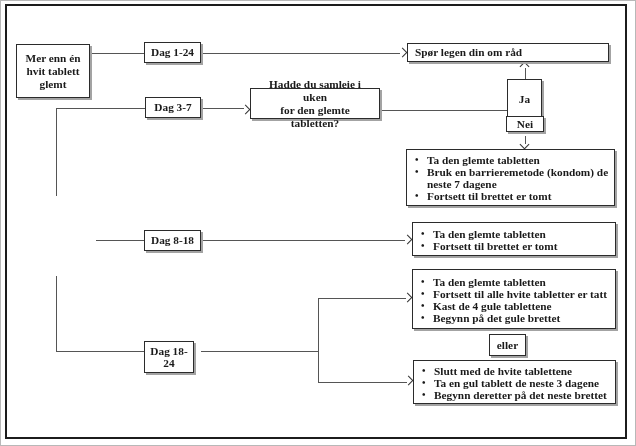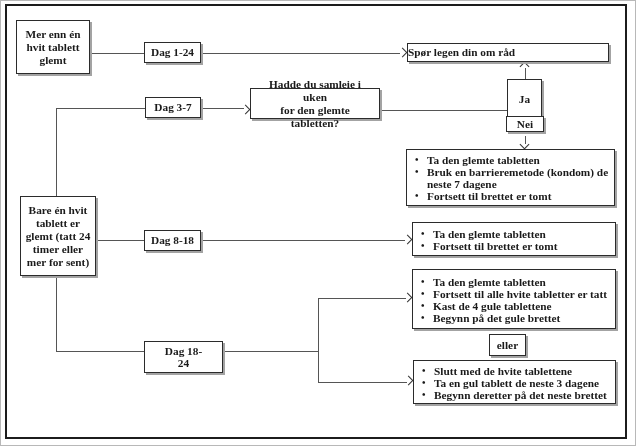--- a/index.html
+++ b/index.html
@@ -33,20 +33,21 @@
     display: flex;
     align-items: center;
     justify-content: center;
     text-align: center;
   }
   .prewrap { white-space: pre-line; }
   .leftpad {
     display: flex;
     align-items: center;
     text-align: left;
+    padding-left: 7px;
   }
   .bullets {
     padding: 4px 2px 3px 8px;
     line-height: 12px;
     font-size: 11.3px;
   }
   .bullet-row { display: flex; }
   .bullet {
     width: 12px;
     flex: 0 0 12px;
@@ -94,37 +95,32 @@
   <div class="hline" style="left:317px; top:381px; width:89px"></div>
 
   <div class="arr arr-right" style="left:398px; top:48px"></div>
   <div class="arr arr-right" style="left:241px; top:105px"></div>
   <div class="arr arr-up" style="left:520px; top:62px"></div>
   <div class="arr arr-down" style="left:520px; top:140px"></div>
   <div class="arr arr-right" style="left:403px; top:235px"></div>
   <div class="arr arr-right" style="left:403px; top:293px"></div>
   <div class="arr arr-right" style="left:404px; top:376px"></div>
 
-  <div class="node center prewrap" style="left:15px; top:19px; width:74px; height:54px">Mer enn én
+  <div class="node center prewrap" style="left:15px; top:43px; width:74px; height:54px">Mer enn én
 hvit tablett
 glemt</div>
 
-  <div class="node center prewrap" style="left:19px; top:195px; width:76px; height:80px">Bare én hvit
-tablett er
-glemt (tatt 24
-timer eller
-mer for sent)</div>
 
   <div class="node center" style="left:143px; top:41px; width:57px; height:21px">Dag 1-24</div>
 
   <div class="node center" style="left:144px; top:96px; width:56px; height:21px">Dag 3-7</div>
 
   <div class="node center" style="left:143px; top:229px; width:57px; height:21px">Dag 8-18</div>
 
-  <div class="node center prewrap" style="left:143px; top:340px; width:79px; height:32px; line-height:12px">Dag 18-
+  <div class="node center prewrap" style="left:143px; top:340px; width:50px; height:32px; line-height:12px">Dag 18-
 24</div>
 
   <div class="node leftpad" style="left:406px; top:42px; width:202px; height:19px">Spør legen din om råd</div>
 
   <div class="node center prewrap" style="left:249px; top:87px; width:130px; height:31px; padding:7px">Hadde du samleie i uken
 for den glemte tabletten?</div>
 
   <div class="node center" style="left:506px; top:78px; width:35px; height:40px">Ja</div>
 
   <div class="node center" style="left:505px; top:115px; width:38px; height:16px">Nei</div>

